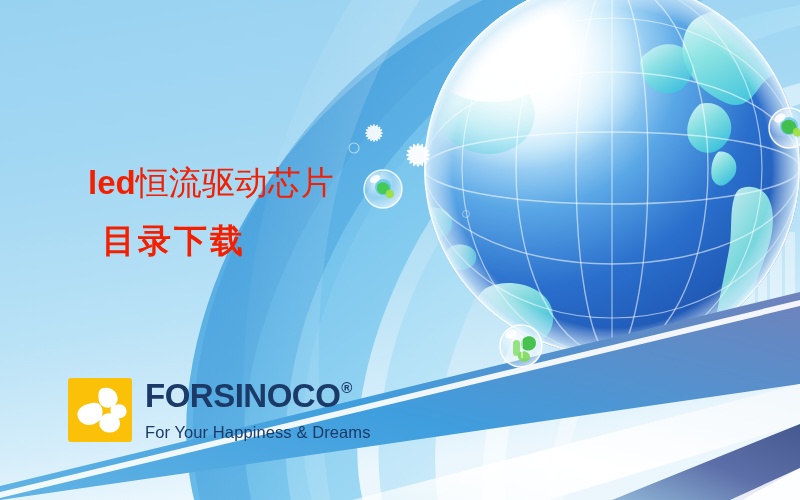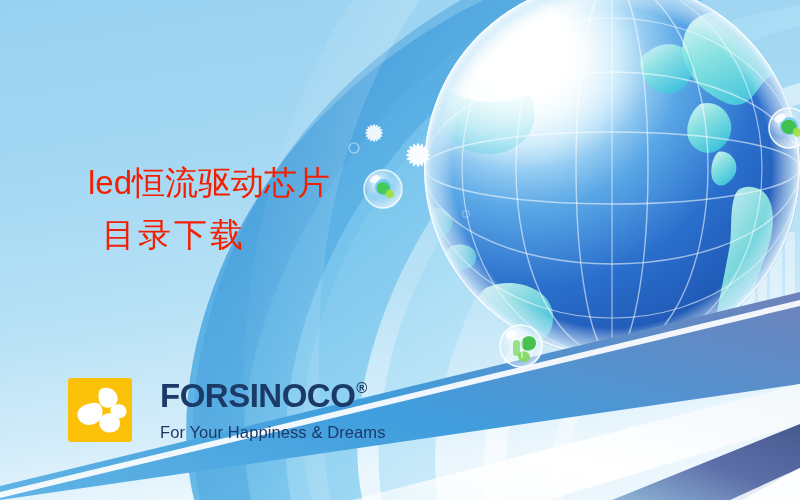--- a/index.html
+++ b/index.html
@@ -33,40 +33,40 @@
     white-space: nowrap;
   }
   .headline-line1 {
     font-size: 33px;
     color: #f41e00;
     letter-spacing: 0px;
     font-weight: 500;
   }
   .headline-line1 .latin {
     font-family: "Liberation Sans", sans-serif;
-    font-weight: 400;
+    font-weight: 700;
   }
   .headline-line2 {
-    margin-top: 16px;
+    margin-top: 22px;
     margin-left: 14px;
     font-size: 33px;
     color: #f41e00;
     letter-spacing: 3px;
-    font-weight: 400;
+    font-weight: 700;
   }
 
   
   .logo-lockup {
     position: absolute;
     left: 68px;
     top: 378px;
     z-index: 40;
     display: flex;
     align-items: center;
-    gap: 28px;
+    gap: 13px;
   }
   .logo-mark {
     width: 64px;
     height: 64px;
     background: #fbc108;
     border-radius: 3px;
     position: relative;
     flex: none;
   }
   .logo-mark svg { display: block; }

